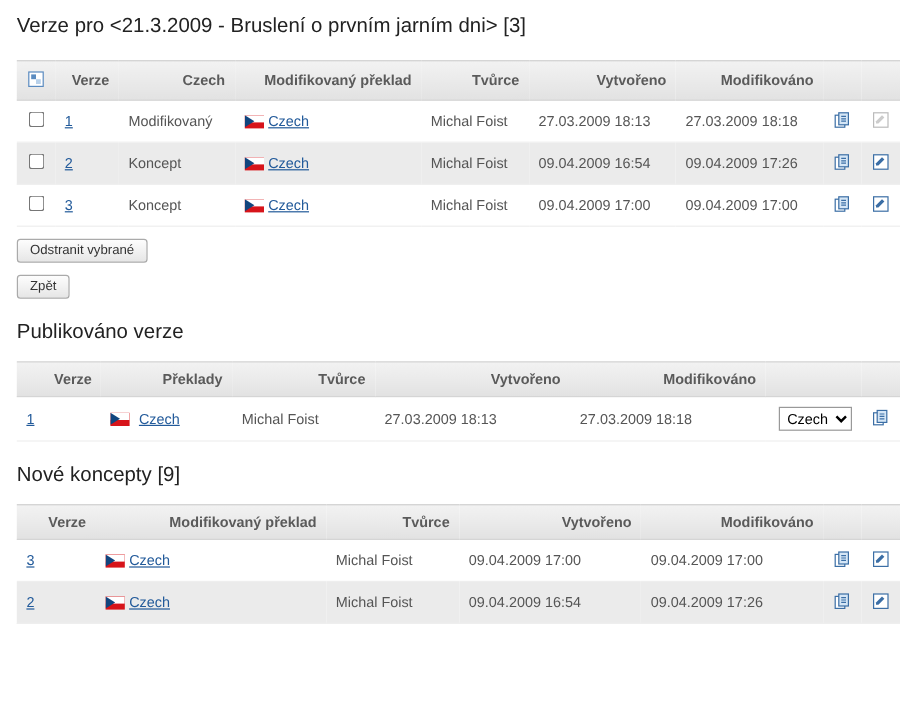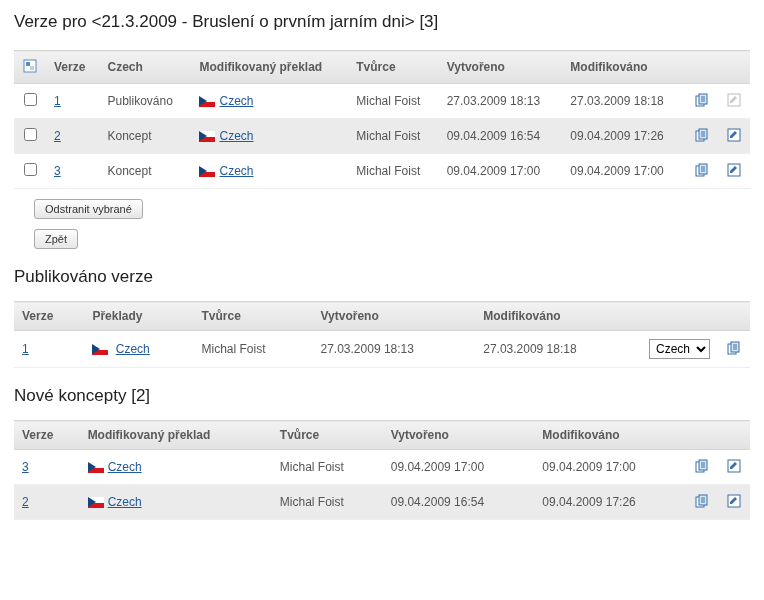--- a/index.html
+++ b/index.html
@@ -24,21 +24,21 @@
   table.data {
     width: 100%;
     border-collapse: collapse;
     margin-bottom: 8px;
   }
   table.data th {
     background: #e5e5e5;
     background: linear-gradient(#f2f2f2, #e2e2e2);
     border-top: 1px solid #d5d5d5;
     border-bottom: 1px solid #d5d5d5;
-    text-align: left;
+    text-align: right;
     font-weight: bold;
     color: #5a5a5a;
     padding: 7px 8px;
     font-size: 12px;
   }
   table.data td {
     background: #fff;
     border-bottom: 1px solid #eee;
     padding: 8px 8px;
     color: #555;
@@ -91,21 +91,20 @@
   .btnrow { margin: 10px 0 4px 0; }
   button.std {
     font-family: inherit;
     font-size: 11px;
     background: linear-gradient(#fdfdfd, #e6e6e6);
     border: 1px solid #aaa;
     border-radius: 3px;
     padding: 3px 10px;
     color: #333;
     cursor: pointer;
-    margin-left: 20px;
   }
   select.std {
     font-family: inherit;
     font-size: 12px;
     padding: 1px 2px;
     border: 1px solid #999;
     background: #fff;
   }
   .checkbox-cell, .toggle-cell { width: 28px; text-align: center; }
   th.toggle-cell svg { width: 14px; height: 14px; }
@@ -158,21 +157,21 @@
       <th>Vytvořeno</th>
       <th>Modifikováno</th>
       <th class="actions-cell"></th>
       <th class="actions-cell"></th>
     </tr>
   </thead>
   <tbody id="t1body">
       <tr>
         <td class="checkbox-cell"><input type="checkbox" style=""></td>
         <td><a href="#" class="link">1</a></td>
-        <td>Publikováno</td>
+        <td>Modifikovaný</td>
         <td><span class="flag"></span><a href="#" class="link">Czech</a></td>
         <td>Michal Foist</td>
         <td>27.03.2009 18:13</td>
         <td>27.03.2009 18:18</td>
         <td class="actions-cell"><span class="icon-btn">
             <svg>
               <use href="#ico-copy"></use>
             </svg>
           </span></td>
         <td class="actions-cell"><span class="icon-btn">
@@ -262,21 +261,21 @@
         <span class="icon-btn">
             <svg>
               <use href="#ico-copy"></use>
             </svg>
           </span>
       </td>
     </tr>
   </tbody>
 </table>
 
-<h2 class="section-title sub">Nové koncepty [2]</h2>
+<h2 class="section-title sub">Nové koncepty [9]</h2>
 
 <table class="data">
   <thead>
     <tr>
       <th>Verze</th>
       <th>Modifikovaný překlad</th>
       <th>Tvůrce</th>
       <th>Vytvořeno</th>
       <th>Modifikováno</th>
       <th class="actions-cell"></th>

